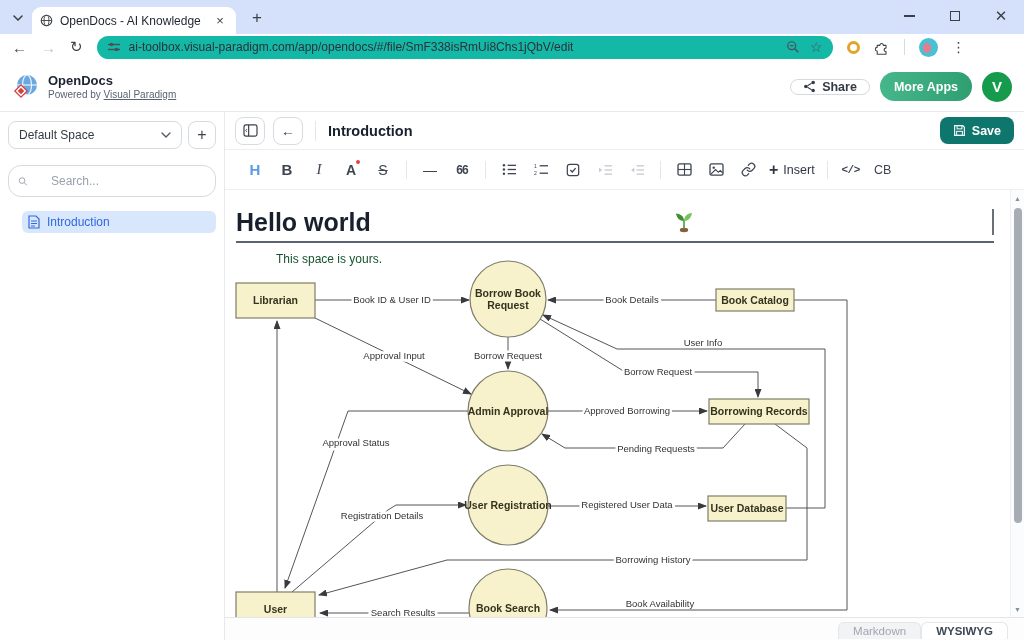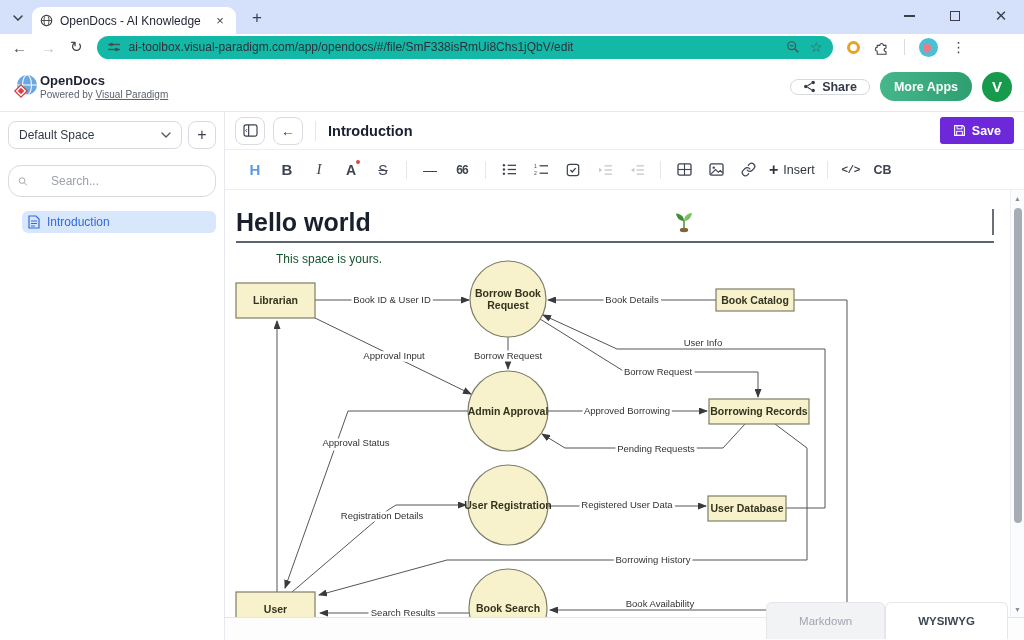--- a/index.html
+++ b/index.html
@@ -28,21 +28,21 @@
   .omni-right { display:flex; align-items:center; gap:10px; }
   .star { font-size:14px; color:#4a4f57; }
   .ext-ring { width:13px; height:13px; border:3.5px solid #e3a42c; border-radius:50%; }
   .chrome-sep { width:1px; height:16px; background:#d7dbe2; }
   .chrome-avatar { width:19px; height:19px; border-radius:50%; background:#49c0d4; position:relative; overflow:hidden; }
   .chrome-avatar::after { content:""; position:absolute; left:4px; top:5px; width:8px; height:10px; border-radius:50%; background:#e77d8b; }
   .kebab { font-size:14px; color:#41464d; letter-spacing:0; }
 
   
   .appheader { height:50px; background:#fff; border-bottom:1px solid #e7e9ee; display:flex; align-items:center; padding:0 12px; flex:0 0 auto; }
-  .brand { display:flex; align-items:center; }
+  .brand { display:flex; align-items:center; gap:8px; }
   .brand-text .t1 { font-size:13px; font-weight:bold; color:#1c2230; }
   .brand-text .t2 { font-size:10px; color:#5b6270; margin-top:1px; }
   .pw-link { text-decoration:underline; color:#5b6270; }
   .header-right { margin-left:auto; display:flex; align-items:center; gap:10px; }
   .share-btn { height:16px; padding:0 12px; border:1px solid #d5d9e0; border-radius:15px; background:#fff; display:flex; align-items:center; gap:6px; font-size:12.5px; font-weight:bold; color:#343b47; }
   .moreapps-btn { height:29px; padding:0 14px; border:none; border-radius:15px; background:linear-gradient(90deg,#46b78b,#2f9f72); color:#fff; font-size:12.5px; font-weight:bold; display:flex; align-items:center; }
   .v-avatar { width:30px; height:30px; border-radius:50%; background:#169a4b; color:#fff; font-size:15px; font-weight:bold; display:flex; align-items:center; justify-content:center; }
 
   
   .main { flex:1; display:flex; min-height:0; }
@@ -56,56 +56,56 @@
   .search-box input::placeholder { color:#9aa1ac; }
   .tree { margin-top:14px; }
   .tree-row { display:flex; align-items:center; gap:7px; height:22px; padding:0 6px; font-size:12px; color:#3a414d; border-radius:6px; }
   .tree-row.selected { background:#d9e7fd; color:#3069e0; margin-left:14px; margin-top:3px; }
 
   .editor { flex:1; display:flex; flex-direction:column; min-width:0; background:#fff; }
   .editor-header { height:38px; border-bottom:1px solid #eceef2; display:flex; align-items:center; padding:0 10px; gap:8px; flex:0 0 auto; }
   .eh-btn { width:30px; height:28px; border:1px solid #d8dce2; border-radius:8px; background:#fff; display:flex; align-items:center; justify-content:center; color:#3a414d; font-size:14px; }
   .eh-sep { width:1px; height:20px; background:#e3e6eb; margin:0 4px; }
   .doc-title { font-size:14.5px; font-weight:bold; color:#18202e; }
-  .save-btn { margin-left:auto; height:27px; padding:8px 13px; border:none; border-radius:3px; background:#6d28d9; color:#fff; font-size:12.5px; font-weight:bold; display:flex; align-items:center; gap:6px; }
+  .save-btn { margin-left:auto; height:27px; padding:8px 13px; border:none; border-radius:8px; background:#0f766e; color:#fff; font-size:12.5px; font-weight:bold; display:flex; align-items:center; gap:6px; }
 
   .toolbar { height:40px; border-bottom:1px solid #eceef2; display:flex; align-items:center; padding:0 14px; flex:0 0 auto; }
   .tb { width:26px; height:26px; display:flex; align-items:center; justify-content:center; border-radius:5px; color:#3d4450; font-size:14px; margin:0 3px; }
   .tb.blue { color:#5e9be6; font-weight:bold; font-size:15px; }
   .tb.bold { font-weight:bold; font-size:15px; }
   .tb.italic { font-style:italic; font-family:"Liberation Serif",serif; font-size:15px; }
   .tb.gray svg { stroke:#c3c8d0; }
   .tb-sep { width:1px; height:18px; background:#e3e6eb; margin:0 7px; }
   .fontcolor { position:relative; font-weight:bold; font-size:14px; }
   .fontcolor .dot { position:absolute; top:3px; right:4px; width:4px; height:4px; border-radius:50%; background:#e04545; }
   .strike { text-decoration:line-through; font-size:14px; }
   .q66 { font-weight:bold; letter-spacing:-1px; font-size:12px; color:#3d4450; }
   .insert-btn { display:flex; align-items:center; gap:5px; font-size:12.5px; color:#2e3542; margin:0 5px; }
   .insert-btn .plus { font-size:16px; font-weight:bold; }
   .tb.mono { font-family:"Liberation Mono",monospace; font-size:11px; font-weight:bold; letter-spacing:-0.5px; }
-  .tb.cb { font-size:12.5px; font-weight:bold; letter-spacing:0; }
+  .tb.cb { font-size:12.5px; font-weight:normal; letter-spacing:0; }
 
   .content-row { flex:1; display:flex; min-height:0; position:relative; }
   .page { flex:1; position:relative; overflow:hidden; background:#fff; }
   .doc-body { padding:10px 16px 0 11px; }
   h1.doc-h1 { font-size:25px; line-height:28px; font-weight:bold; color:#18202e; margin-top:8px; padding-bottom:5px; border-bottom:2px solid #5b6472; display:flex; align-items:center;justify-content:space-between; }
   .sprout { margin-left:8px; }
   .caret { display:inline-block; width:1.5px; height:26px; background:#6a7078; margin-left:3px; }
   .doc-p { font-size:12px; color:#14532d; margin-top:9px;margin-left:40px; }
   .diagram-wrap { position:absolute; left:5px; top:68px; width:778px; height:362px; }
 
   
   .vscroll { width:14px; flex:0 0 auto; background:#fbfcfd; border-left:1px solid #eef0f3; display:flex; flex-direction:column; align-items:center; padding:2px 0; }
   .scroll-arrow { font-size:7px; color:#8b9098; height:12px; display:flex; align-items:center; }
   .scroll-track { flex:1; width:100%; position:relative; }
   .scroll-thumb { position:absolute; left:3px; width:8px; border-radius:4px; background:#a8adb5; top:1%; height:79%; }
 
   .statusbar { height:23px; border-top:1px solid #e3e5e9; background:#fdfdfe; position:relative; flex:0 0 auto; }
   .mode-toggle { position:absolute; right:16px; bottom:1px; display:flex; }
-  .mode-btn { height:37px; padding:0 32px; font-size:11.5px; display:flex; align-items:center; border:1px solid #e4e6ea; border-bottom:none; border-radius:6px 6px 0 0; }
+  .mode-btn { height:17px; padding:0 14px; font-size:11.5px; display:flex; align-items:center; border:1px solid #e4e6ea; border-bottom:none; border-radius:6px 6px 0 0; }
   .mode-btn.inactive { background:#f2f3f5; color:#a0a6b1; }
   .mode-btn.active { background:#fff; color:#3f4856; font-weight:bold; }
 
   svg.ic { display:block; }
 </style>
 </head>
 <body>
 
 <div class="window">
 

